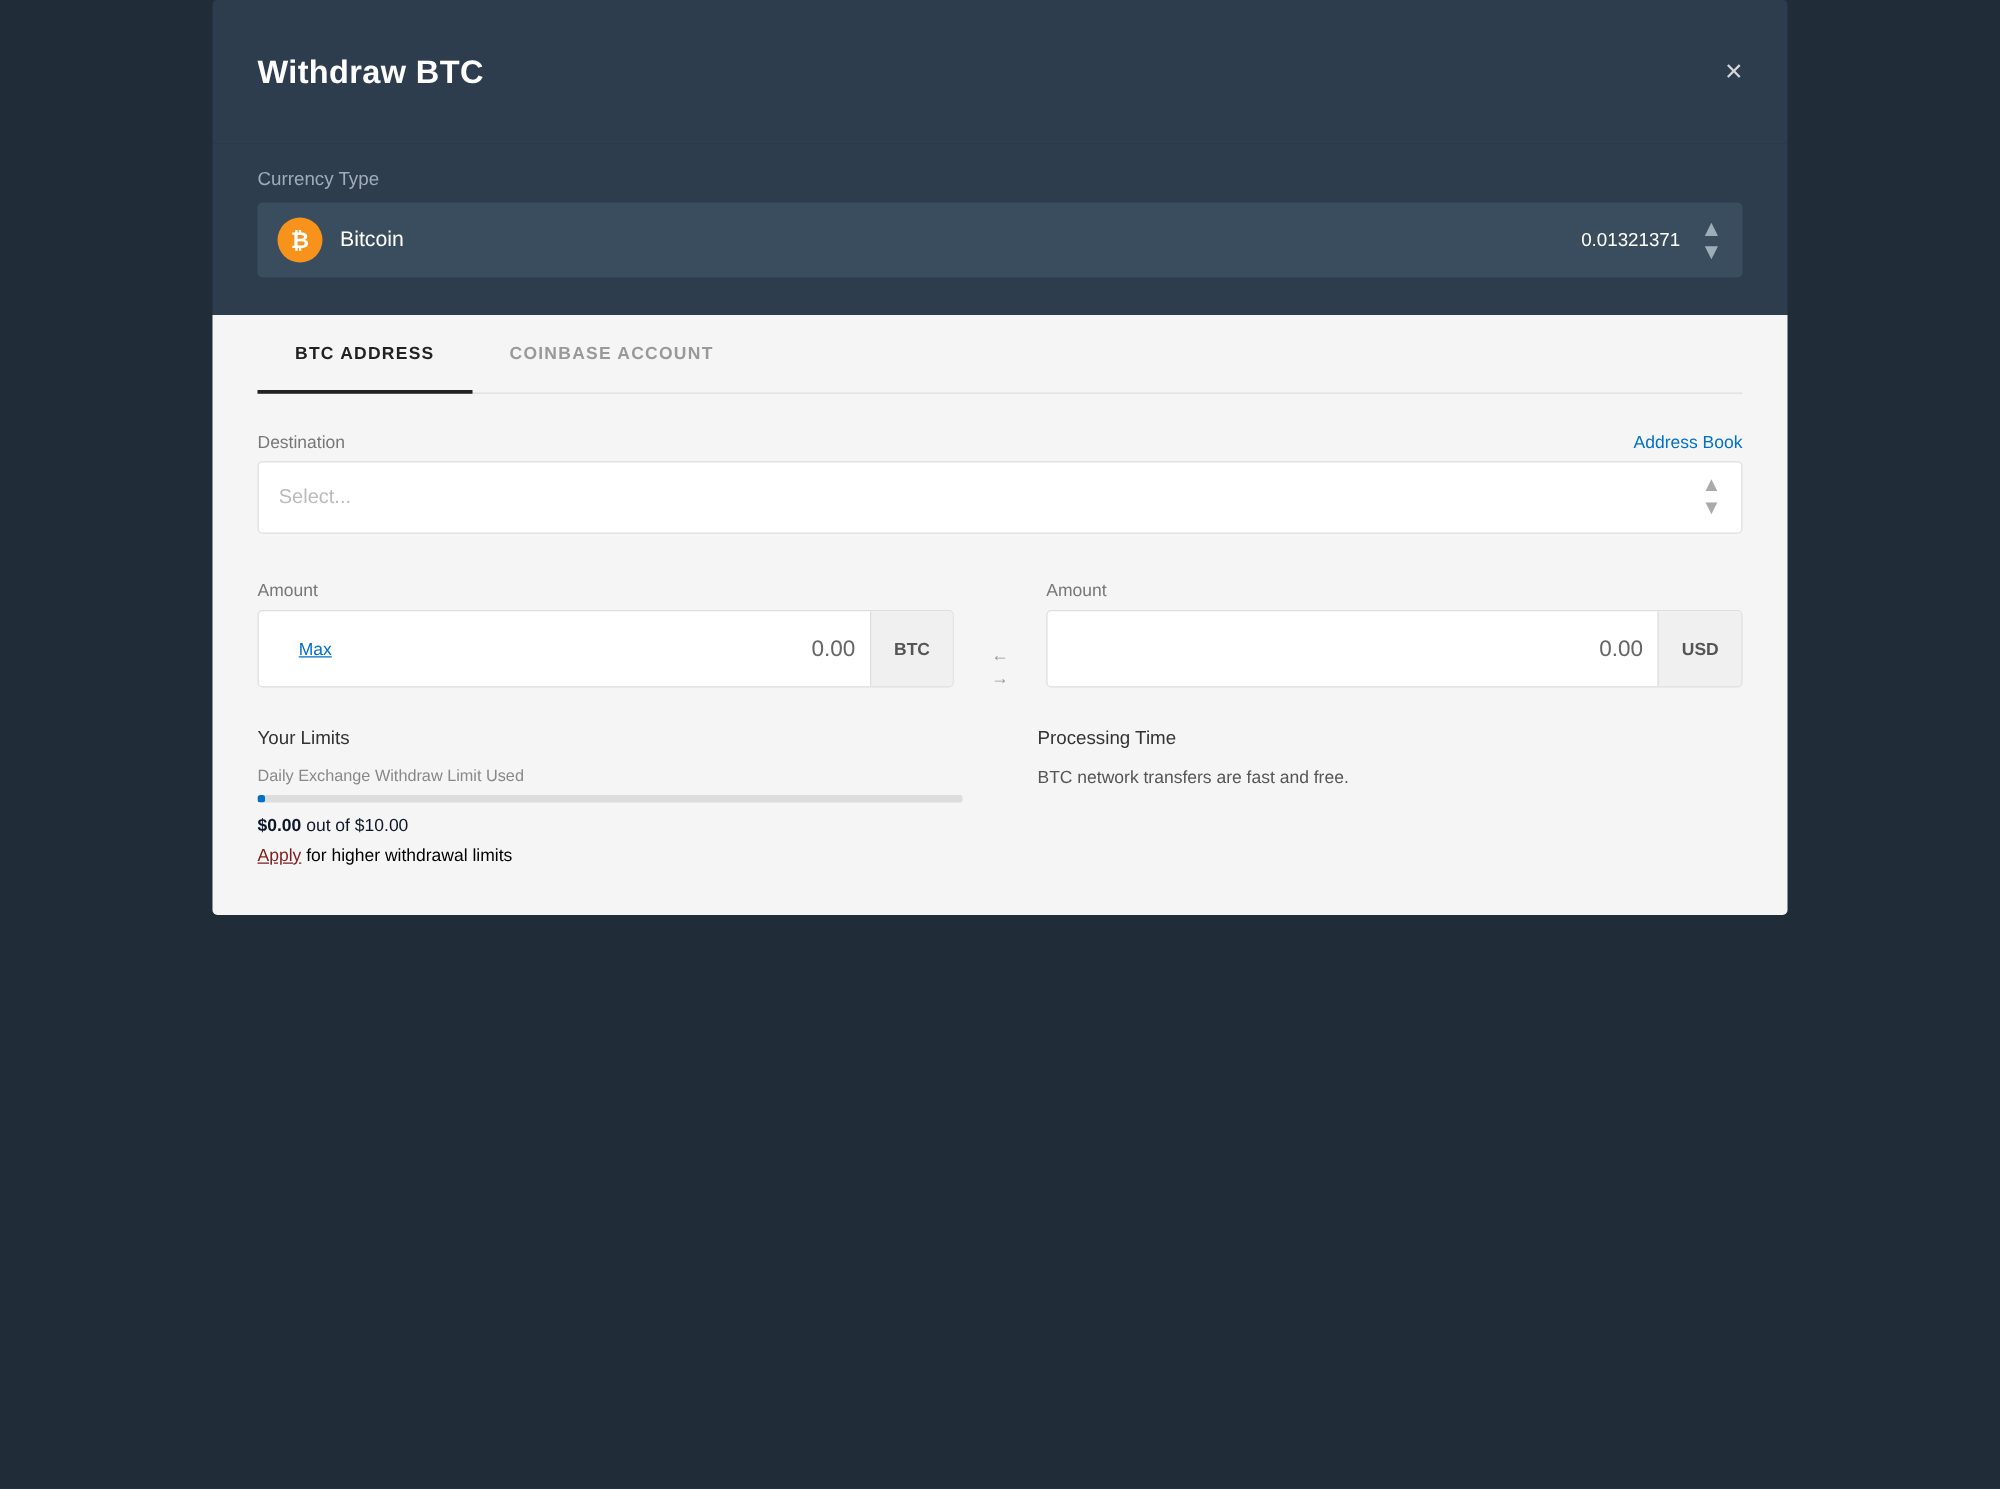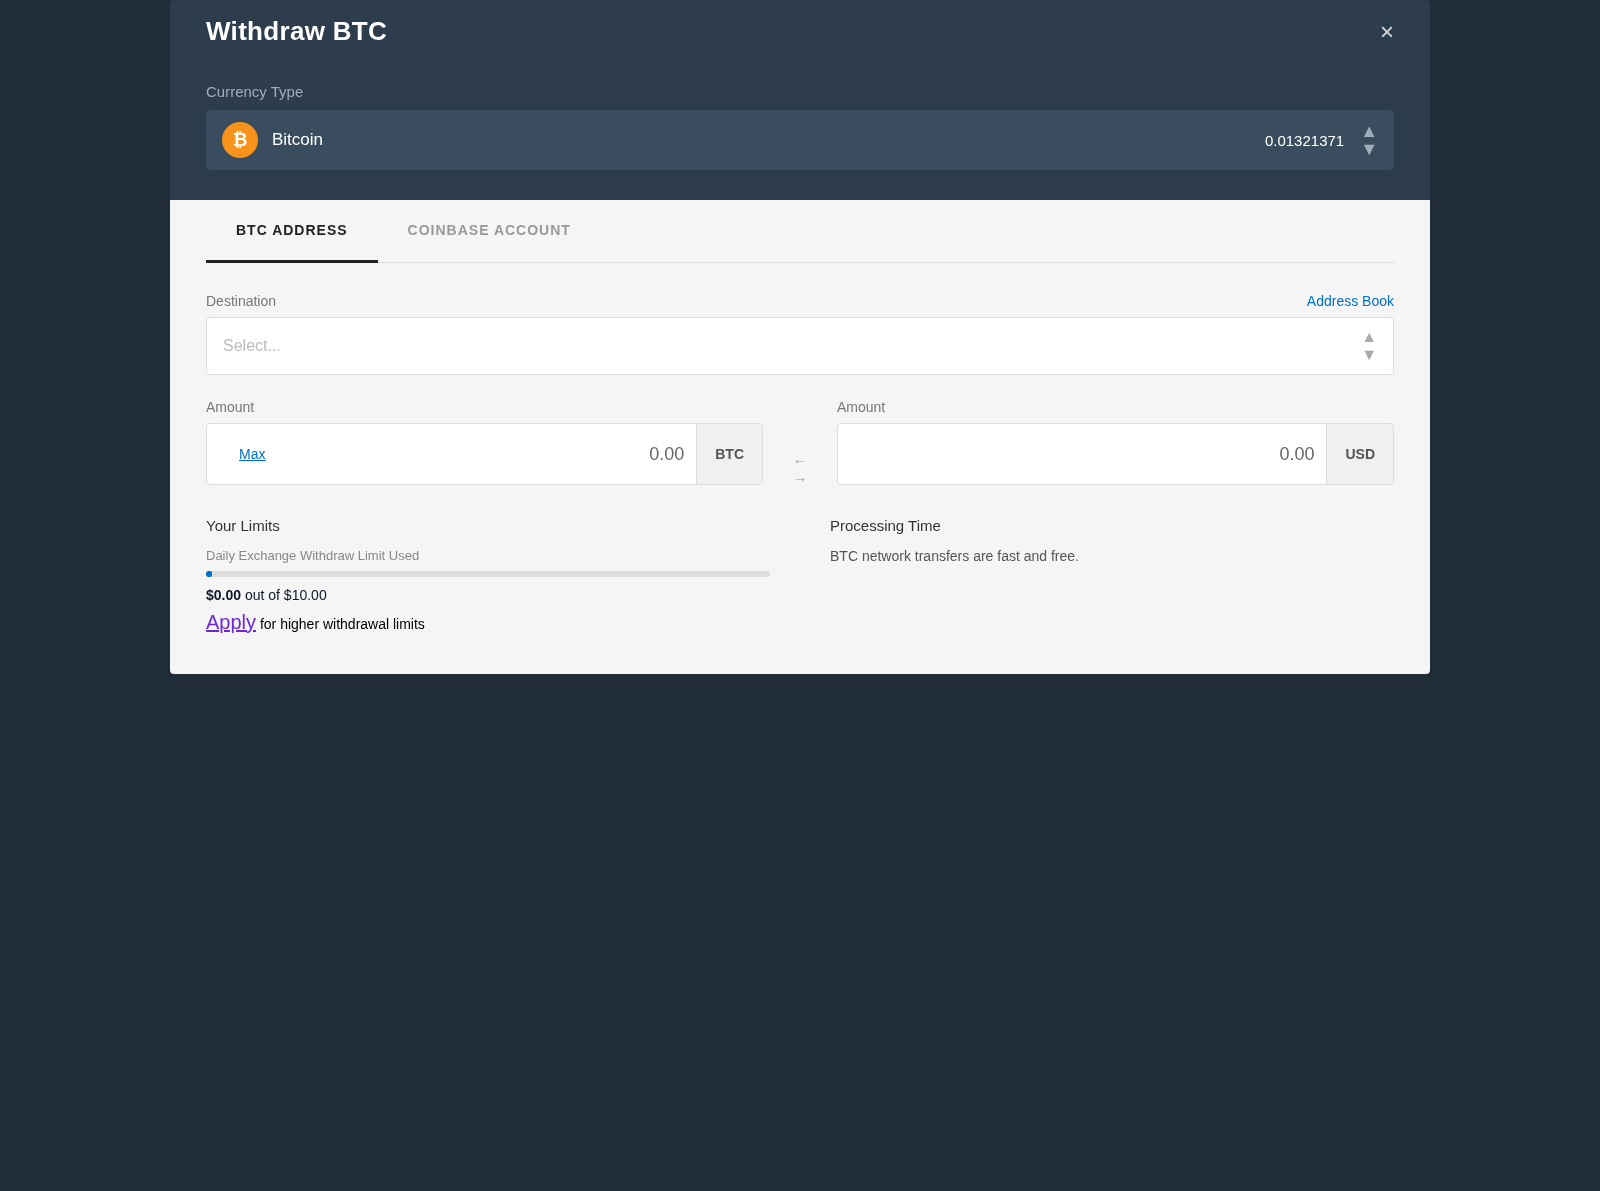--- a/index.html
+++ b/index.html
@@ -24,21 +24,21 @@
       top: 0;
       left: 50%;
       transform: translateX(-50%);
       width: 1260px;
       background: transparent;
     }
 
     
     .modal-header {
       background: #2d3d4e;
-      padding: 16px 36px;
+      padding: 42px 36px;
       display: flex;
       align-items: center;
       justify-content: space-between;
       border-radius: 4px 4px 0 0;
     }
 
     .modal-title {
       color: #ffffff;
       font-size: 26px;
       font-weight: 600;
@@ -140,21 +140,21 @@
       text-transform: uppercase;
     }
 
     .tab.active {
       color: #222;
       border-bottom-color: #222;
     }
 
     
     .field-row {
-      margin-bottom: 24px;
+      margin-bottom: 37px;
     }
 
     .field-header {
       display: flex;
       justify-content: space-between;
       align-items: center;
       margin-bottom: 8px;
     }
 
     .field-label {
@@ -285,22 +285,22 @@
       font-size: 14px;
       color: #0f172a;
       margin-bottom: 8px;
     }
 
     .limit-values strong {
       font-weight: 700;
     }
 
     .apply-link {
-      color: #6d28d9;
-      font-size: 20px;
+      color: #7f1d1d;
+      font-size: 14px;
       cursor: pointer;
       text-decoration: underline;
     }
 
     .processing-text {
       font-size: 14px;
       color: #555;
       margin-top: 10px;
     }
   </style>

